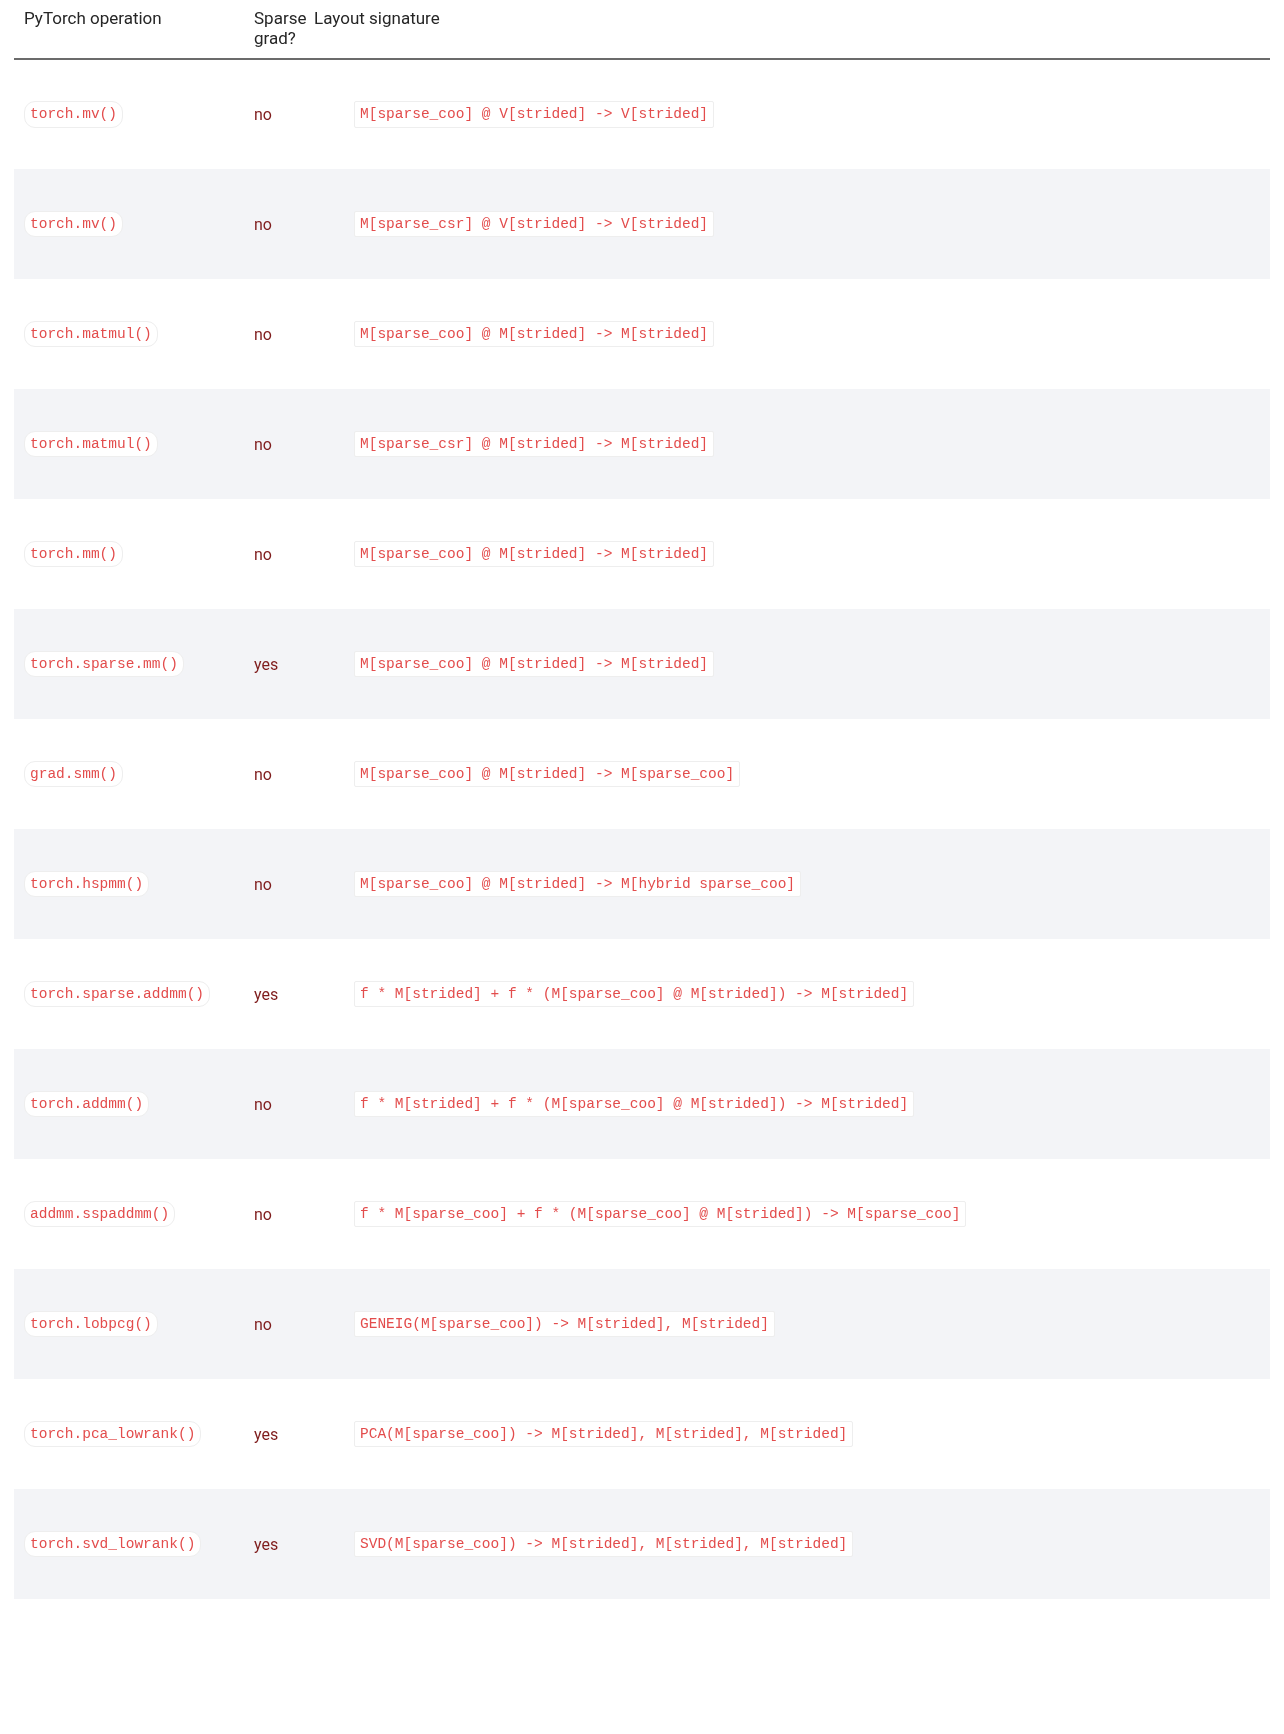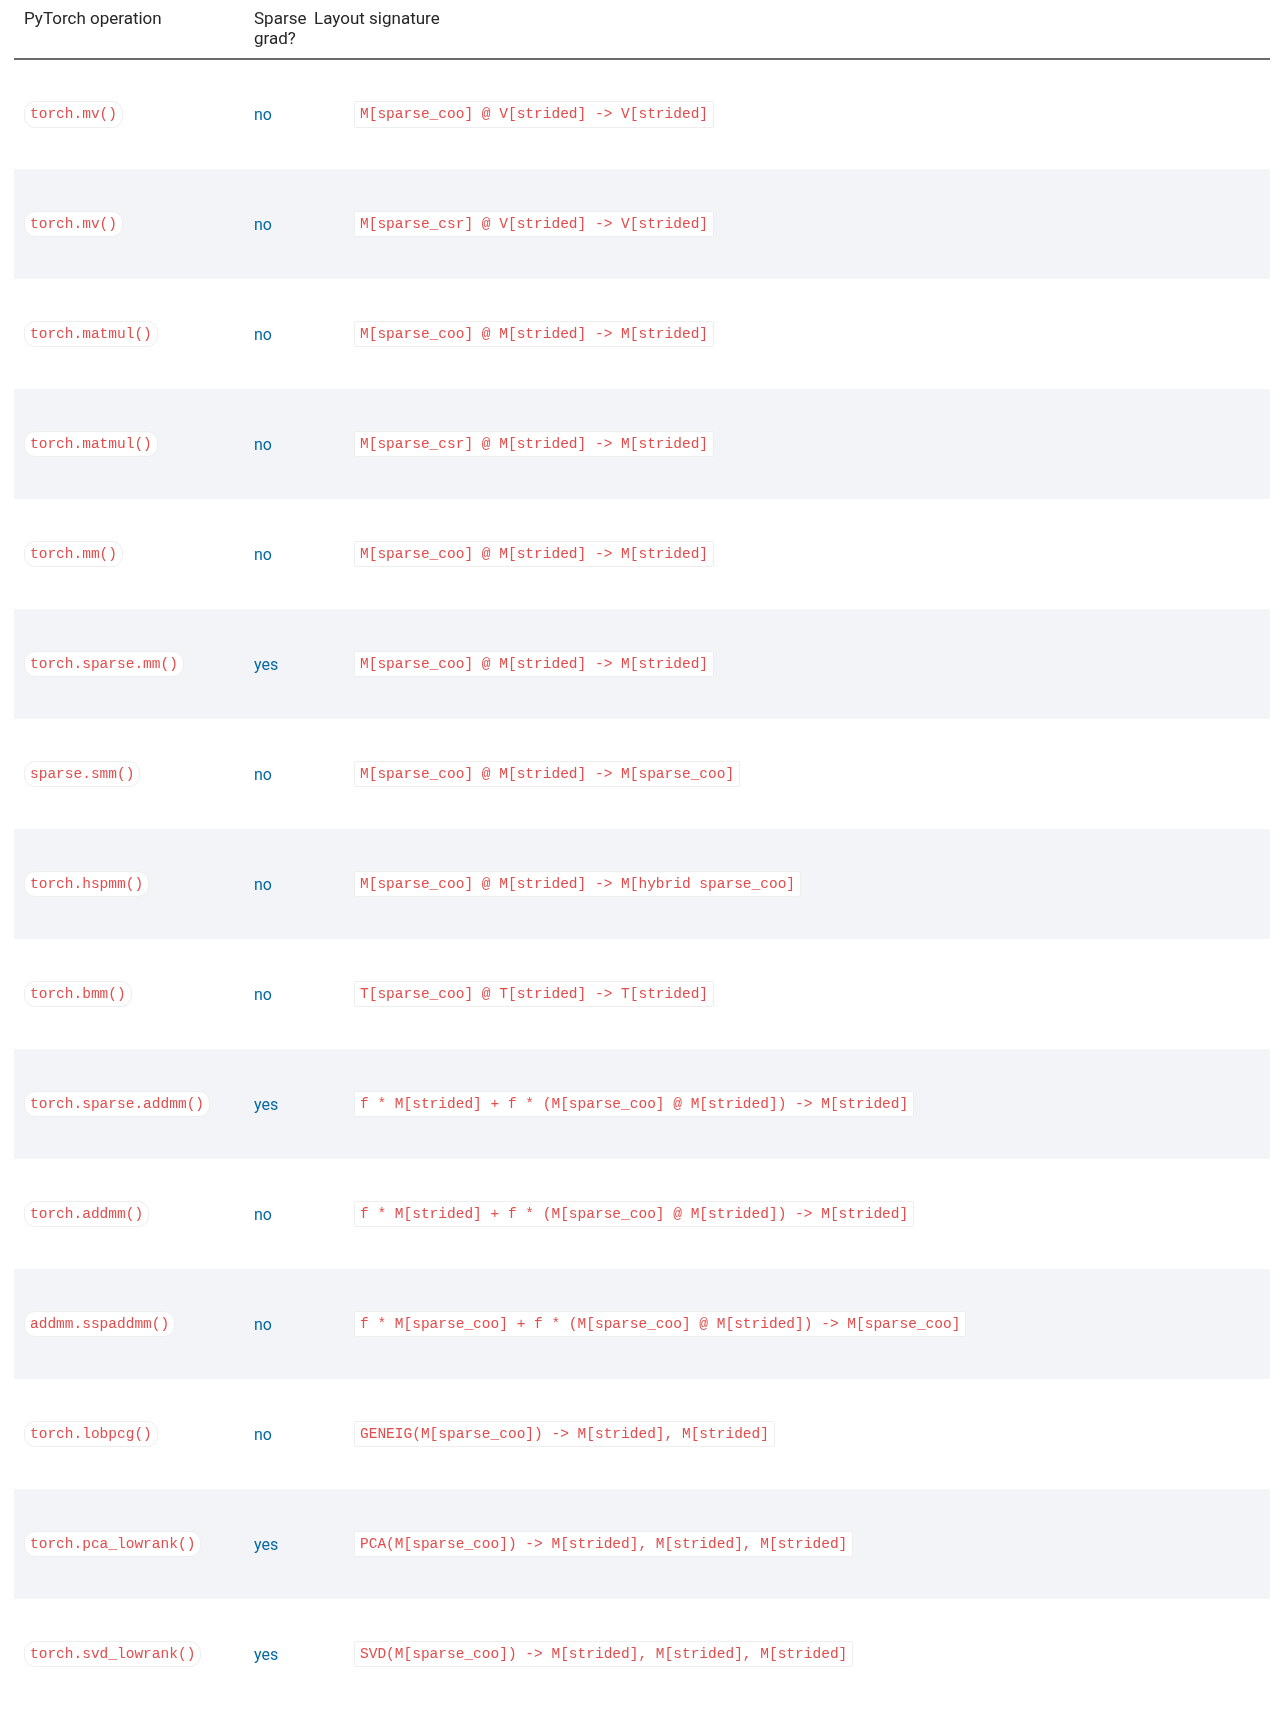--- a/index.html
+++ b/index.html
@@ -47,21 +47,21 @@
     text-decoration: none;
     background: #ffffff;
     padding: 2px 5px;
     border: 1px solid #eeeeee;
     border-radius: 11px;
     line-height: 1.4;
     text-align: right;
   }
   .grad {
     font-size: 16px;
-    color: #0369a1;
+    color: #7f1d1d;
   }
   .sig span {
     display: inline-block;
     font-family: "SFMono-Regular", Consolas, "Liberation Mono", Menlo, Courier, monospace;
     font-size: 14.5px;
     color: #e34c4c;
     background: #ffffff;
     padding: 2px 5px;
     border: 1px solid #eeeeee;
     border-radius: 2px;
@@ -112,33 +112,28 @@
         <td class="op"><a href="#">torch.mm()</a></td>
         <td class="grad">no</td>
         <td class="sig"><span>M[sparse_coo] @ M[strided] -&gt; M[strided]</span></td>
       </tr>
       <tr>
         <td class="op"><a href="#">torch.sparse.mm()</a></td>
         <td class="grad">yes</td>
         <td class="sig"><span>M[sparse_coo] @ M[strided] -&gt; M[strided]</span></td>
       </tr>
       <tr>
-        <td class="op"><a href="#">sparse.smm()</a></td>
+        <td class="op"><a href="#">grad.smm()</a></td>
         <td class="grad">no</td>
         <td class="sig"><span>M[sparse_coo] @ M[strided] -&gt; M[sparse_coo]</span></td>
       </tr>
       <tr>
         <td class="op"><a href="#">torch.hspmm()</a></td>
         <td class="grad">no</td>
         <td class="sig"><span>M[sparse_coo] @ M[strided] -&gt; M[hybrid sparse_coo]</span></td>
-      </tr>
-      <tr>
-        <td class="op"><a href="#">torch.bmm()</a></td>
-        <td class="grad">no</td>
-        <td class="sig"><span>T[sparse_coo] @ T[strided] -&gt; T[strided]</span></td>
       </tr>
       <tr>
         <td class="op"><a href="#">torch.sparse.addmm()</a></td>
         <td class="grad">yes</td>
         <td class="sig"><span>f * M[strided] + f * (M[sparse_coo] @ M[strided]) -&gt; M[strided]</span></td>
       </tr>
       <tr>
         <td class="op"><a href="#">torch.addmm()</a></td>
         <td class="grad">no</td>
         <td class="sig"><span>f * M[strided] + f * (M[sparse_coo] @ M[strided]) -&gt; M[strided]</span></td>

